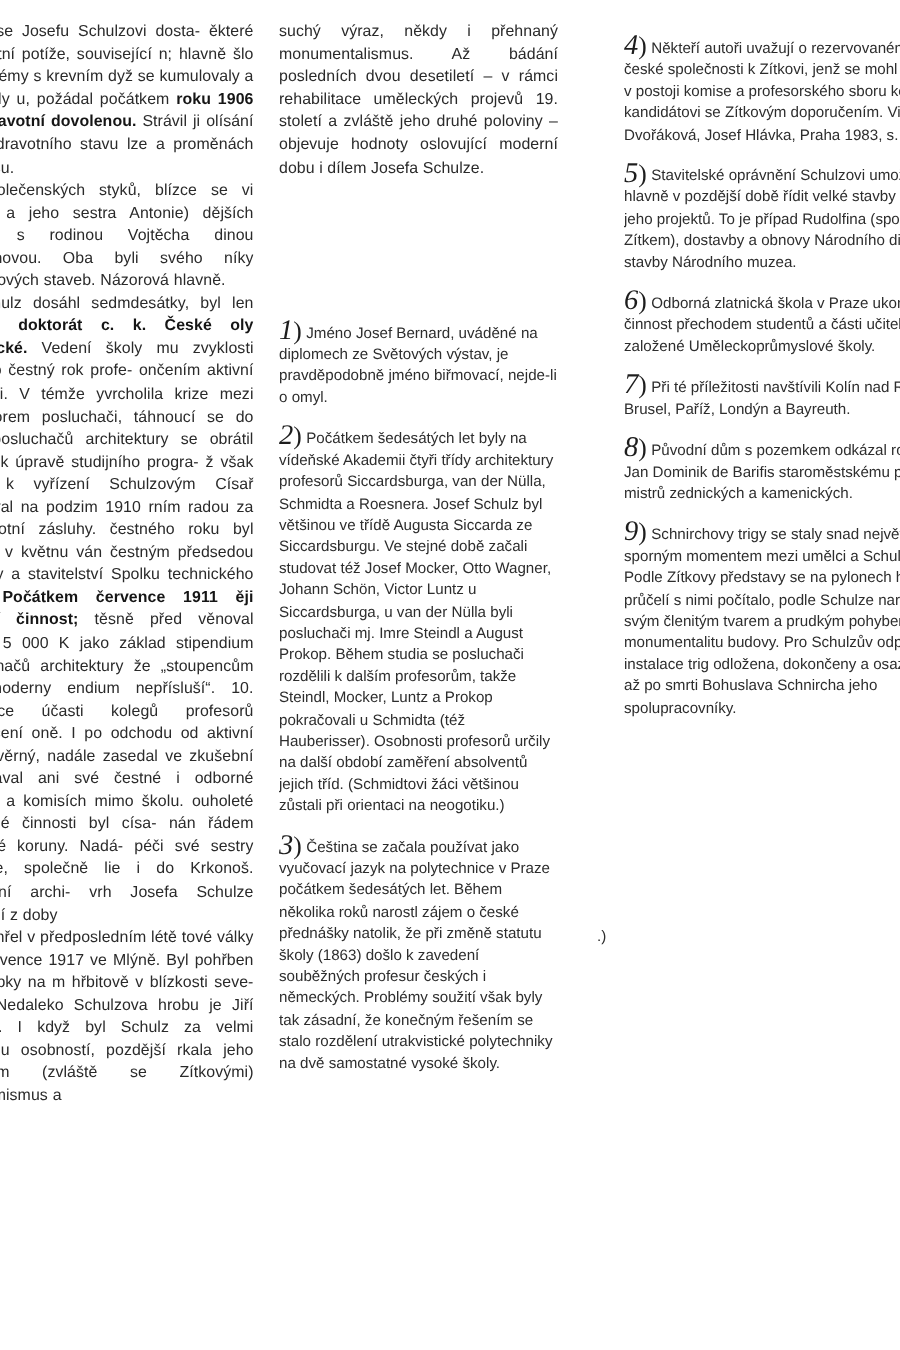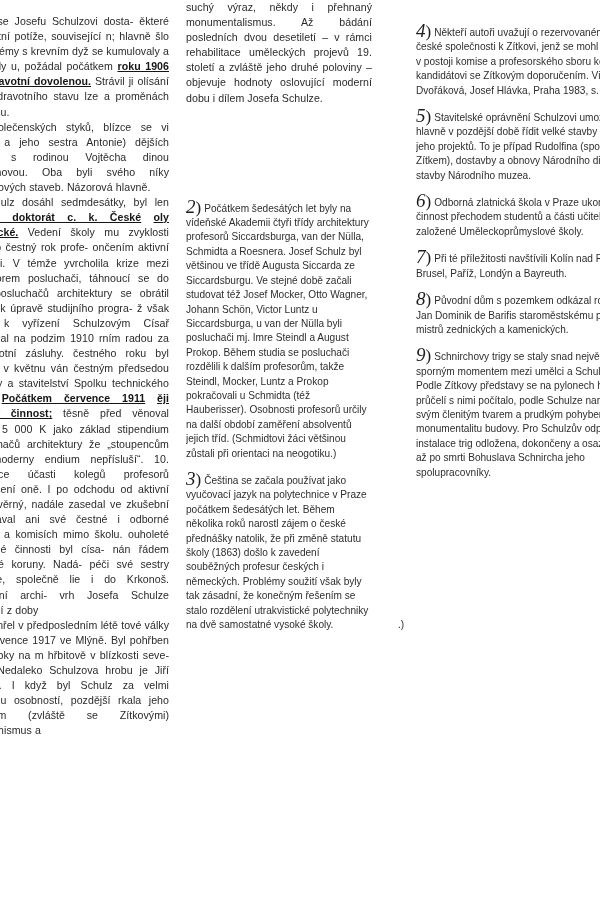--- a/index.html
+++ b/index.html
@@ -34,40 +34,41 @@
 
   
   #col-left {
     left: -34px;
     width: 203px;
     padding-top: 14px;
   }
   #col-mid {
     left: 186px;
     width: 186px;
+    padding-top: 14px;
   }
   
   #col-right {
     left: 416px;
     width: 230px;
     padding-top: 14px;
   }
 
   
   .body-par {
     font-size: 10.6px;
     line-height: 15.1px;
     text-align: justify;
     text-justify: inter-word;
     margin: 0;
     letter-spacing: 0.05px;
     color: #2a2a2a;
   }
   .body-par + .body-par { margin-top: 0; }
-  .body-par b { font-weight: 700; color: #151515; text-decoration: underline; }
+  .body-par b { font-weight: 700; color: #151515; }
 
   
   #col-left .body-par { word-spacing: 0.2px; }
 
   
   .fn {
     margin: 0 0 13px 0;
     font-size: 10.1px;
     line-height: 14.4px;
     text-align: left;
@@ -122,20 +123,21 @@
     <p class="body-par"><span>ulz zemřel v předposledním létě </span><span>tové války 15. července 1917 ve </span><span>Mlýně. Byl pohřben do hrobky na </span><span>m hřbitově v blízkosti seve- </span><span>rohu. Nedaleko Schulzova hrobu je </span><span>Jiří Pacold. I když byl Schulz za </span><span>velmi váženou osobností, pozdější </span><span>rkala jeho stavbám (zvláště </span><span>se Zítkovými) akademismus a </span></p>
 
   </div>
 
   <div class="col" id="col-mid">
 
     <p class="body-par">suchý výraz, někdy i přehnaný monumentalismus. Až bádání posledních dvou desetiletí – v rámci rehabilitace uměleckých projevů 19. století a zvláště jeho druhé poloviny – objevuje hodnoty oslovující moderní dobu i dílem Josefa Schulze.</p>
 
     <div id="fn-col-mid">
 
+      <p class="fn"><span class="fn-num"><span>1</span><span class="paren">)</span></span><span class="fn-body">Jméno Josef Bernard, uváděné na diplomech ze Světových výstav, je pravděpodobně jméno biřmovací, nejde-li o omyl.</span></p>
 
       <p class="fn"><span class="fn-num"><span>2</span><span class="paren">)</span></span><span class="fn-body">Počátkem šedesátých let byly na vídeňské Akademii čtyři třídy architektury profesorů Siccardsburga, van der Nülla, Schmidta a Roesnera. Josef Schulz byl většinou ve třídě Augusta Siccarda ze Siccardsburgu. Ve stejné době začali studovat též Josef Mocker, Otto Wagner, Johann Schön, Victor Luntz u Siccardsburga, u van der Nülla byli posluchači mj. Imre Steindl a August Prokop. Během studia se posluchači rozdělili k dalším profesorům, takže Steindl, Mocker, Luntz a Prokop pokračovali u Schmidta (též Hauberisser). Osobnosti profesorů určily na další období zaměření absolventů jejich tříd. (Schmidtovi žáci většinou zůstali při orientaci na neogotiku.)</span></p>
 
       <p class="fn"><span class="fn-num"><span>3</span><span class="paren">)</span></span><span class="fn-body">Čeština se začala používat jako vyučovací jazyk na polytechnice v Praze počátkem šedesátých let. Během několika roků narostl zájem o české přednášky natolik, že při změně statutu školy (1863) došlo k zavedení souběžných profesur českých i německých. Problémy soužití však byly tak zásadní, že konečným řešením se stalo rozdělení utrakvistické polytechniky na dvě samostatné vysoké školy.</span></p>
 
     </div>
   </div>
 
   <div class="col" id="col-right">
     <div id="fn-col-right">

